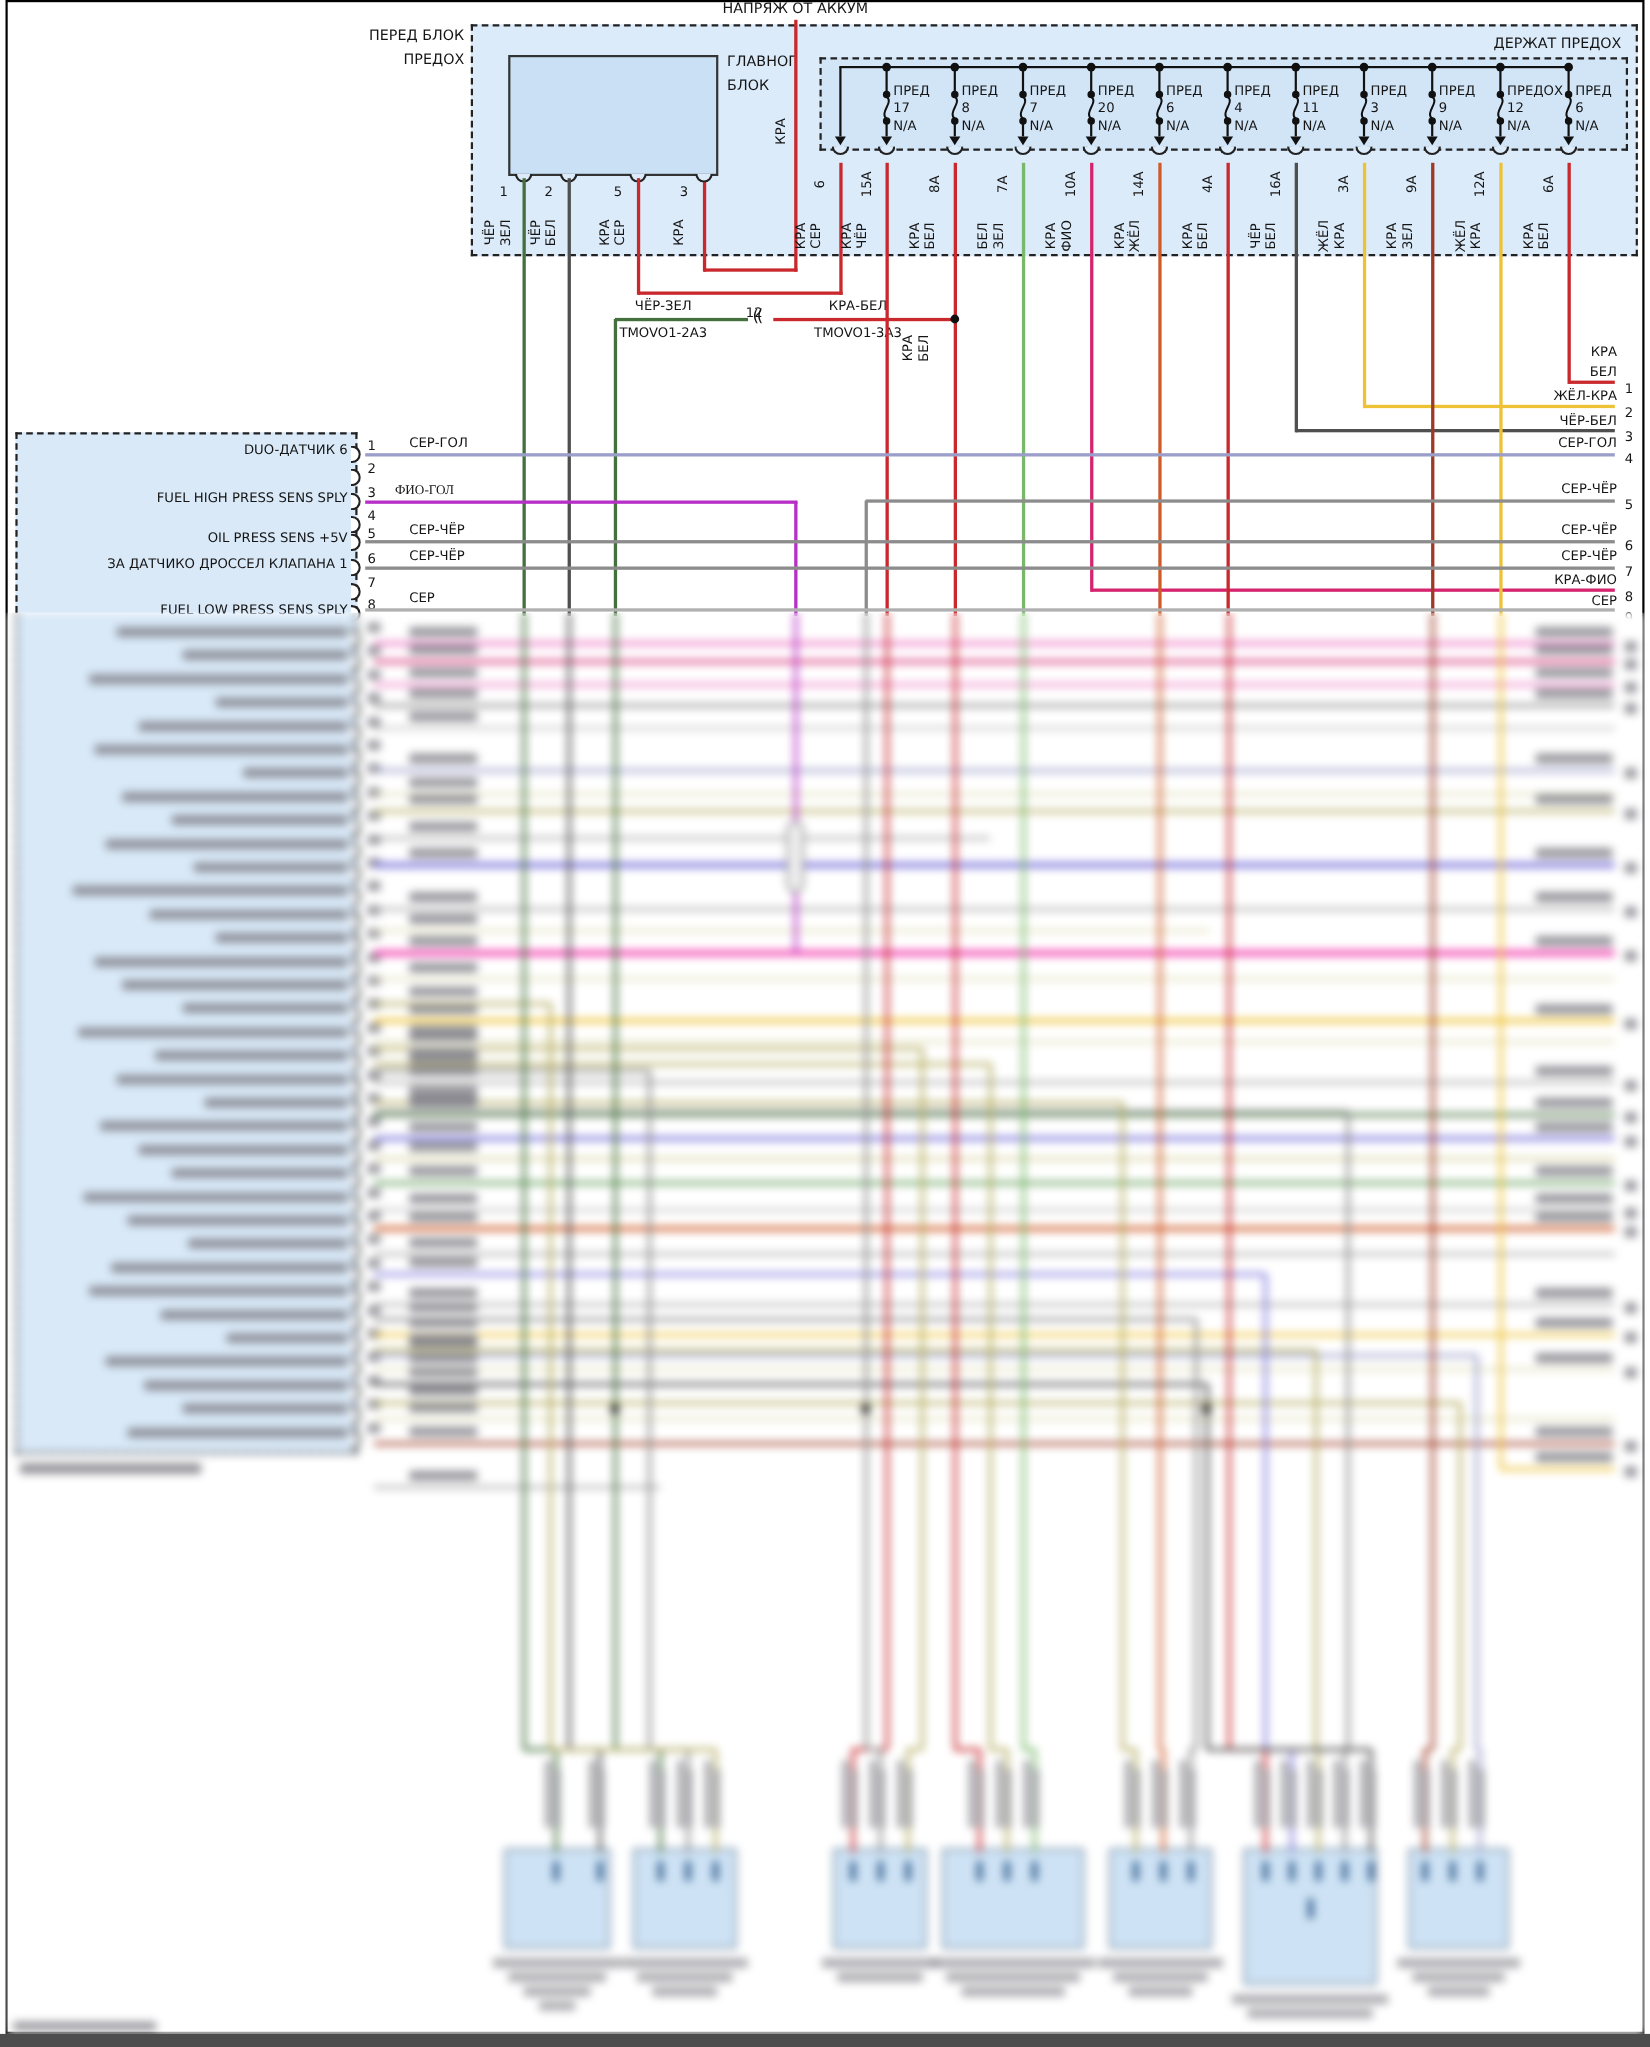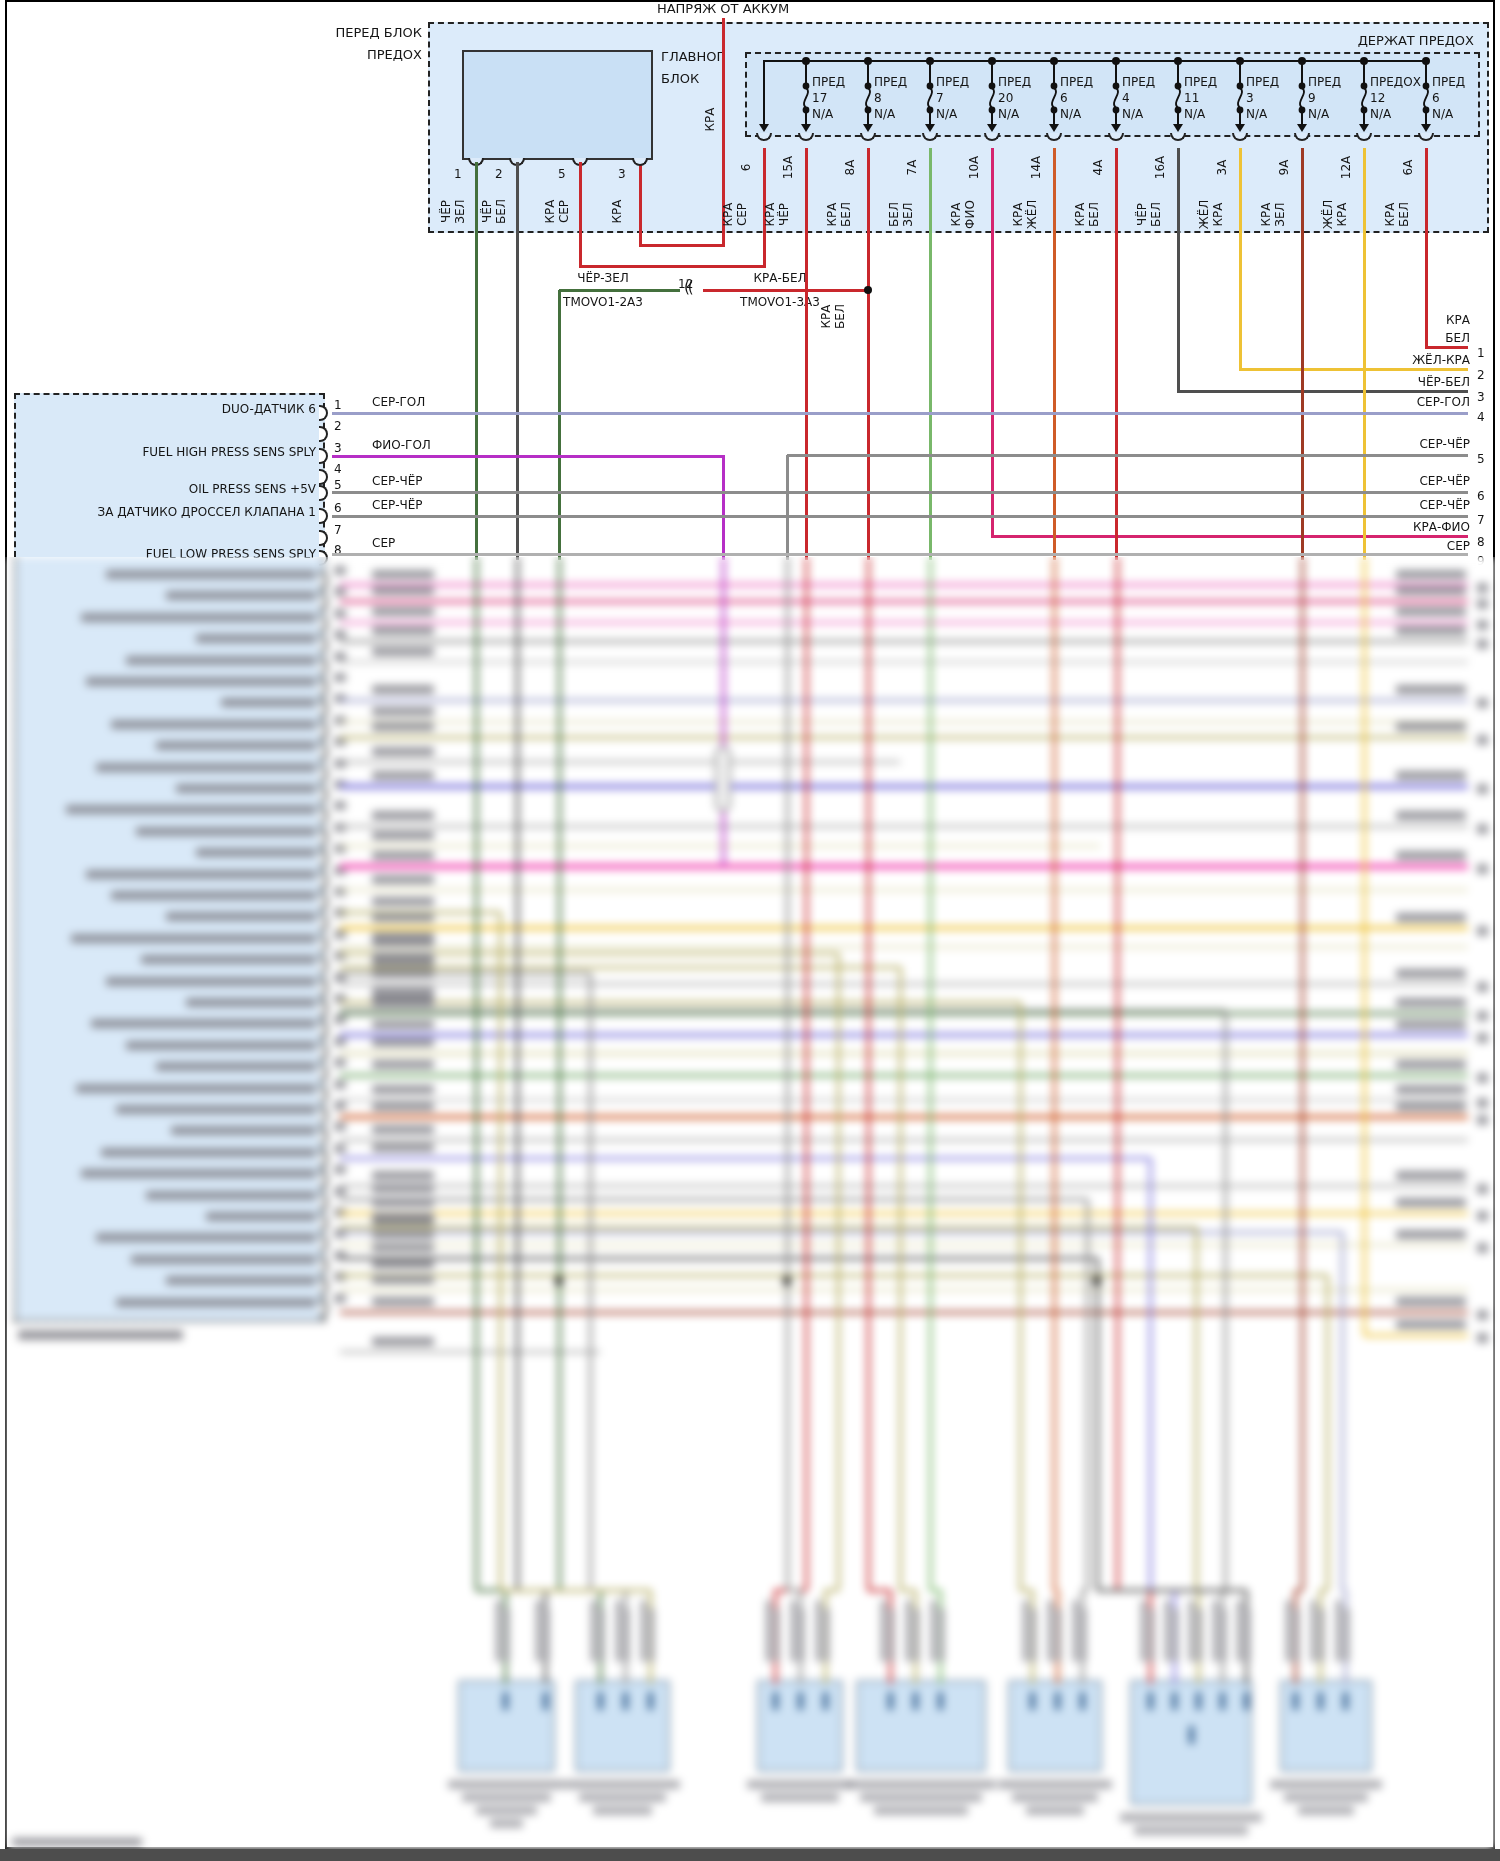--- a/index.html
+++ b/index.html
@@ -288,21 +288,21 @@
       <div class="v" style="left: 808px; top: 310px;">БЕЛ</div>
       <div class="bracket" style="left: 319px; top: 405px;"></div>
       <div class="txt" style="left: 334px; top: 399px;">1</div>
       <div class="txt r" style="left: 26px; top: 403px; width: 290px;">DUO-ДАТЧИК 6</div>
       <div class="txt" style="left: 372px; top: 396px;">СЕР-ГОЛ</div>
       <div class="bracket" style="left: 319px; top: 426px;"></div>
       <div class="txt" style="left: 334px; top: 420px;">2</div>
       <div class="bracket" style="left: 319px; top: 448px;"></div>
       <div class="txt" style="left: 334px; top: 442px;">3</div>
       <div class="txt r" style="left: 26px; top: 446px; width: 290px;">FUEL HIGH PRESS SENS SPLY</div>
-      <div class="txt" style="left: 372px; top: 439px;">ФИО-ГОЛ</div>
+      <div class="txt" style="left: 359px; top: 439px; font-family: Liberation Serif, serif;">ФИО-ГОЛ</div>
       <div class="bracket" style="left: 319px; top: 469px;"></div>
       <div class="txt" style="left: 334px; top: 463px;">4</div>
       <div class="bracket" style="left: 319px; top: 485px;"></div>
       <div class="txt" style="left: 334px; top: 479px;">5</div>
       <div class="txt r" style="left: 26px; top: 483px; width: 290px;">OIL PRESS SENS +5V</div>
       <div class="txt" style="left: 372px; top: 475px;">СЕР-ЧЁР</div>
       <div class="bracket" style="left: 319px; top: 508px;"></div>
       <div class="txt" style="left: 334px; top: 502px;">6</div>
       <div class="txt r" style="left: 26px; top: 506px; width: 290px;">ЗА ДАТЧИКО ДРОССЕЛ КЛАПАНА 1</div>
       <div class="txt" style="left: 372px; top: 499px;">СЕР-ЧЁР</div>

